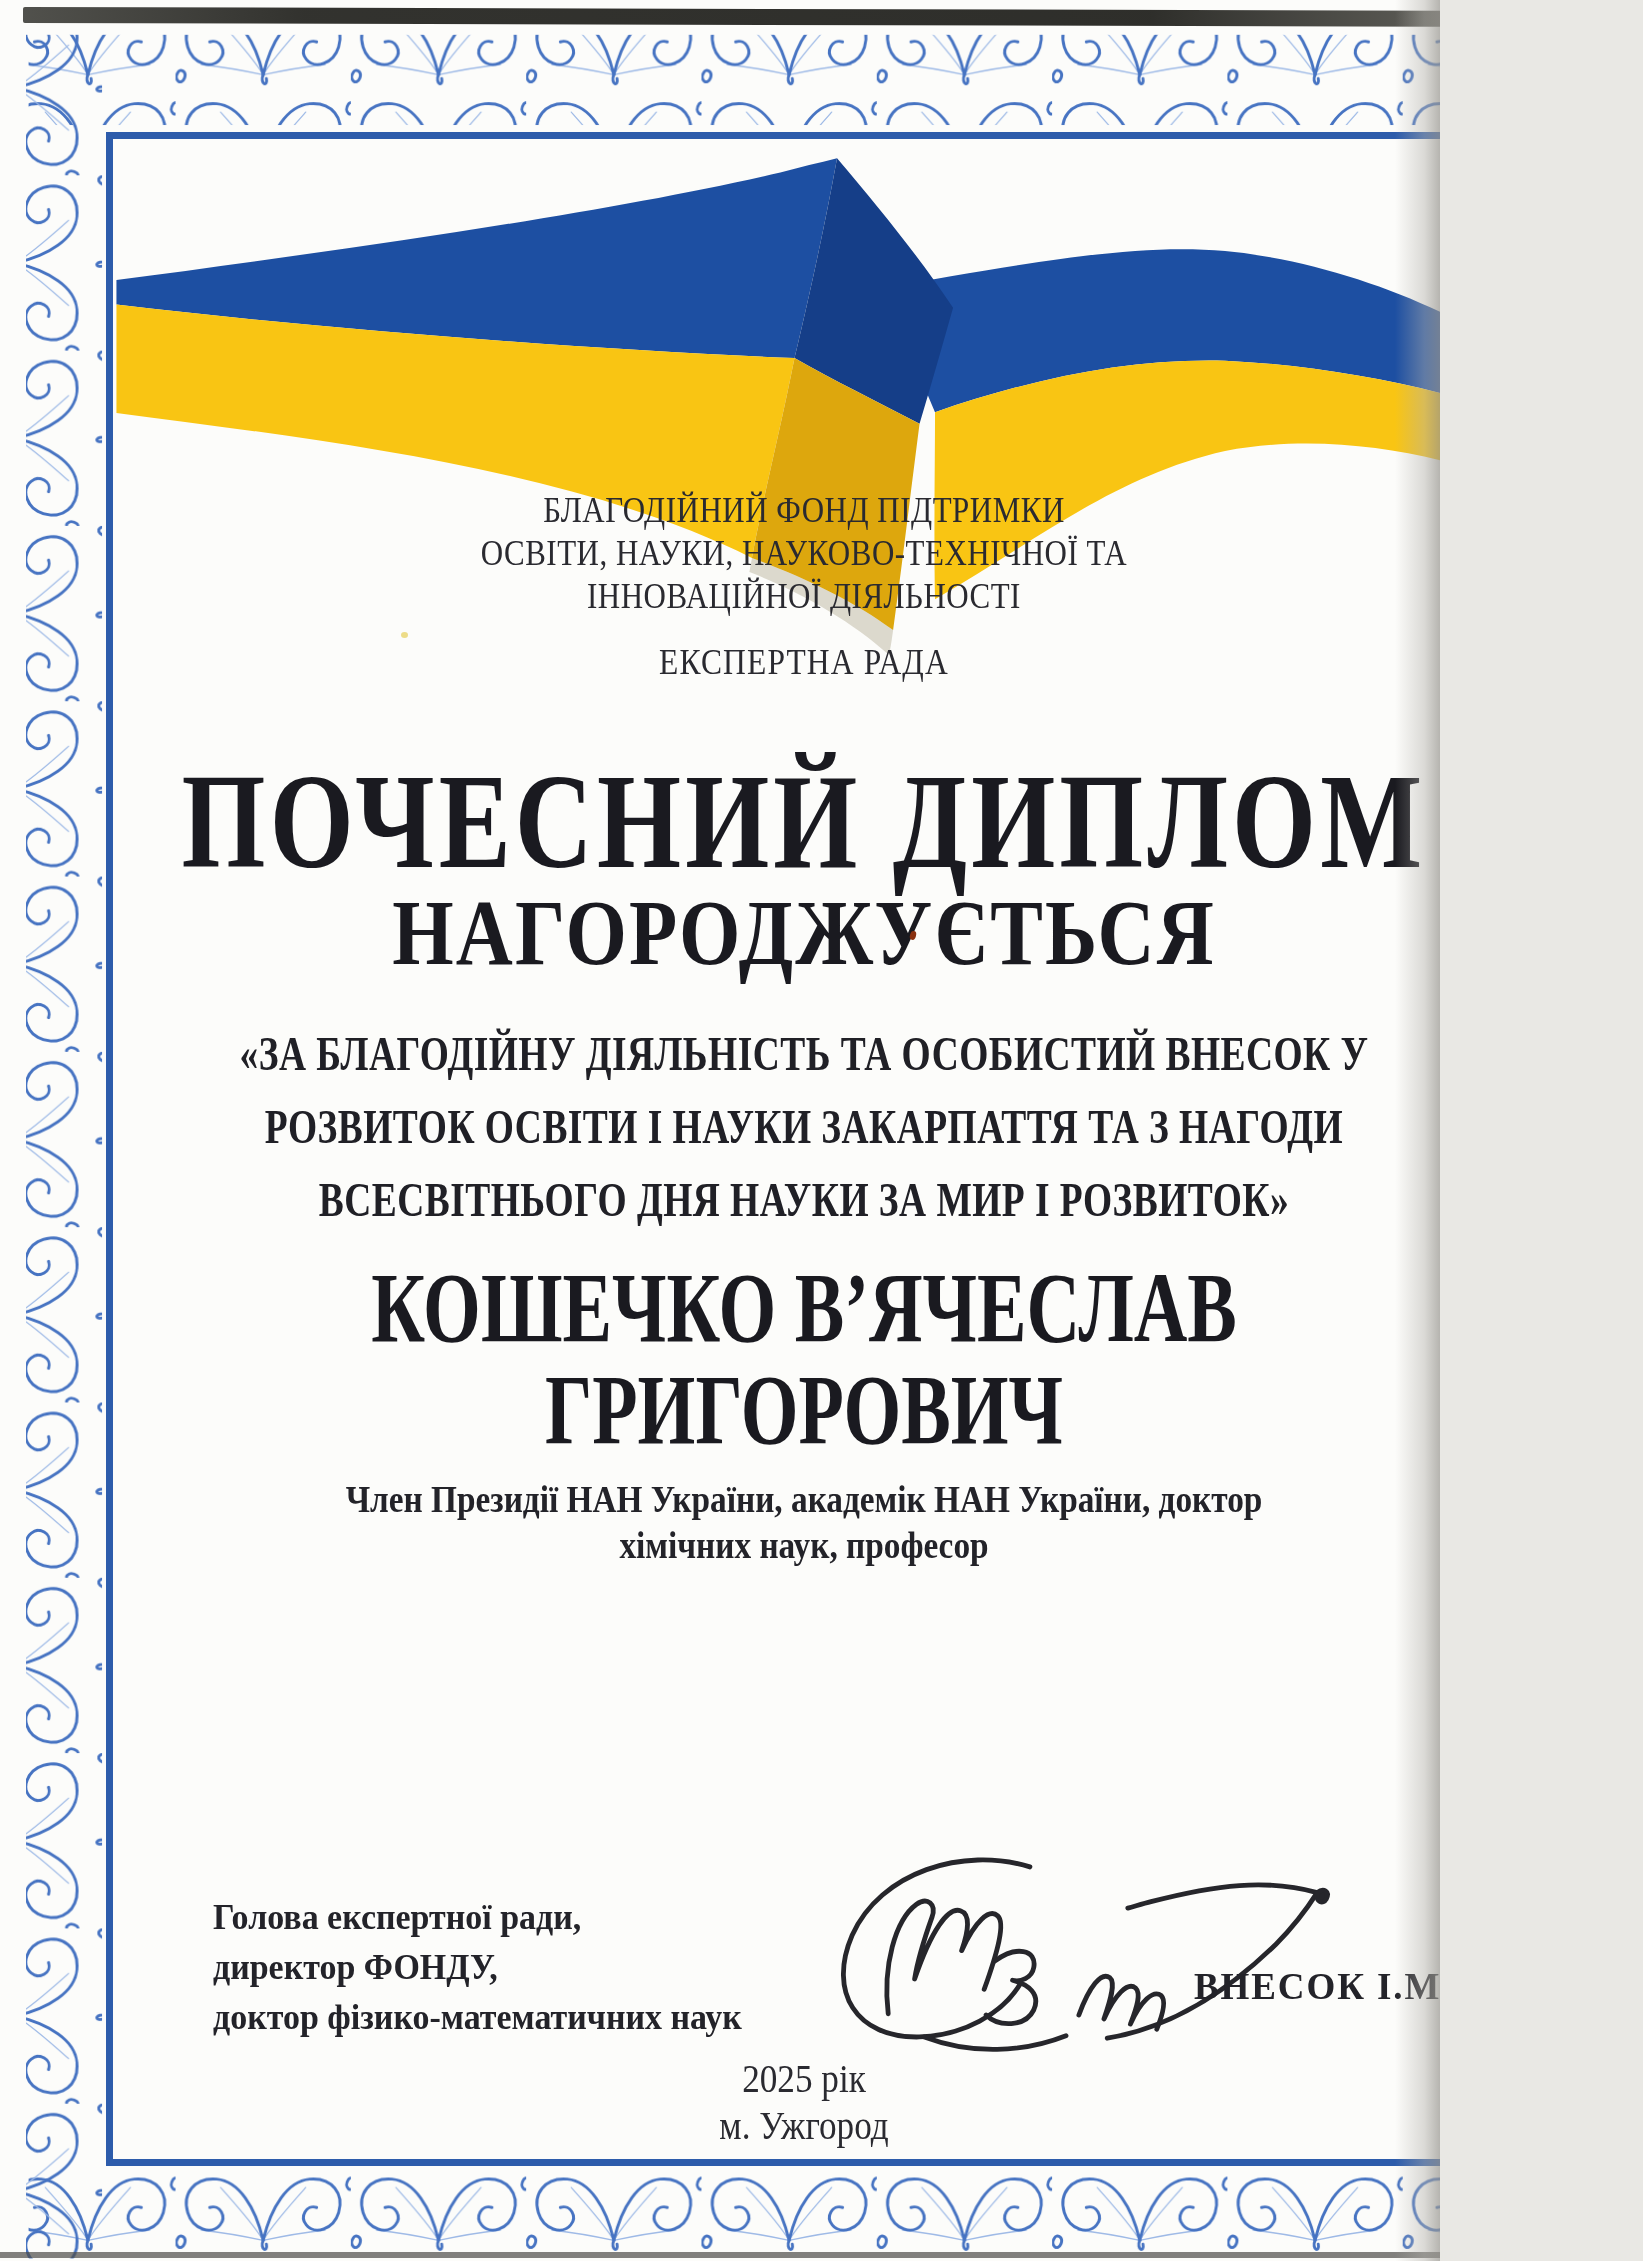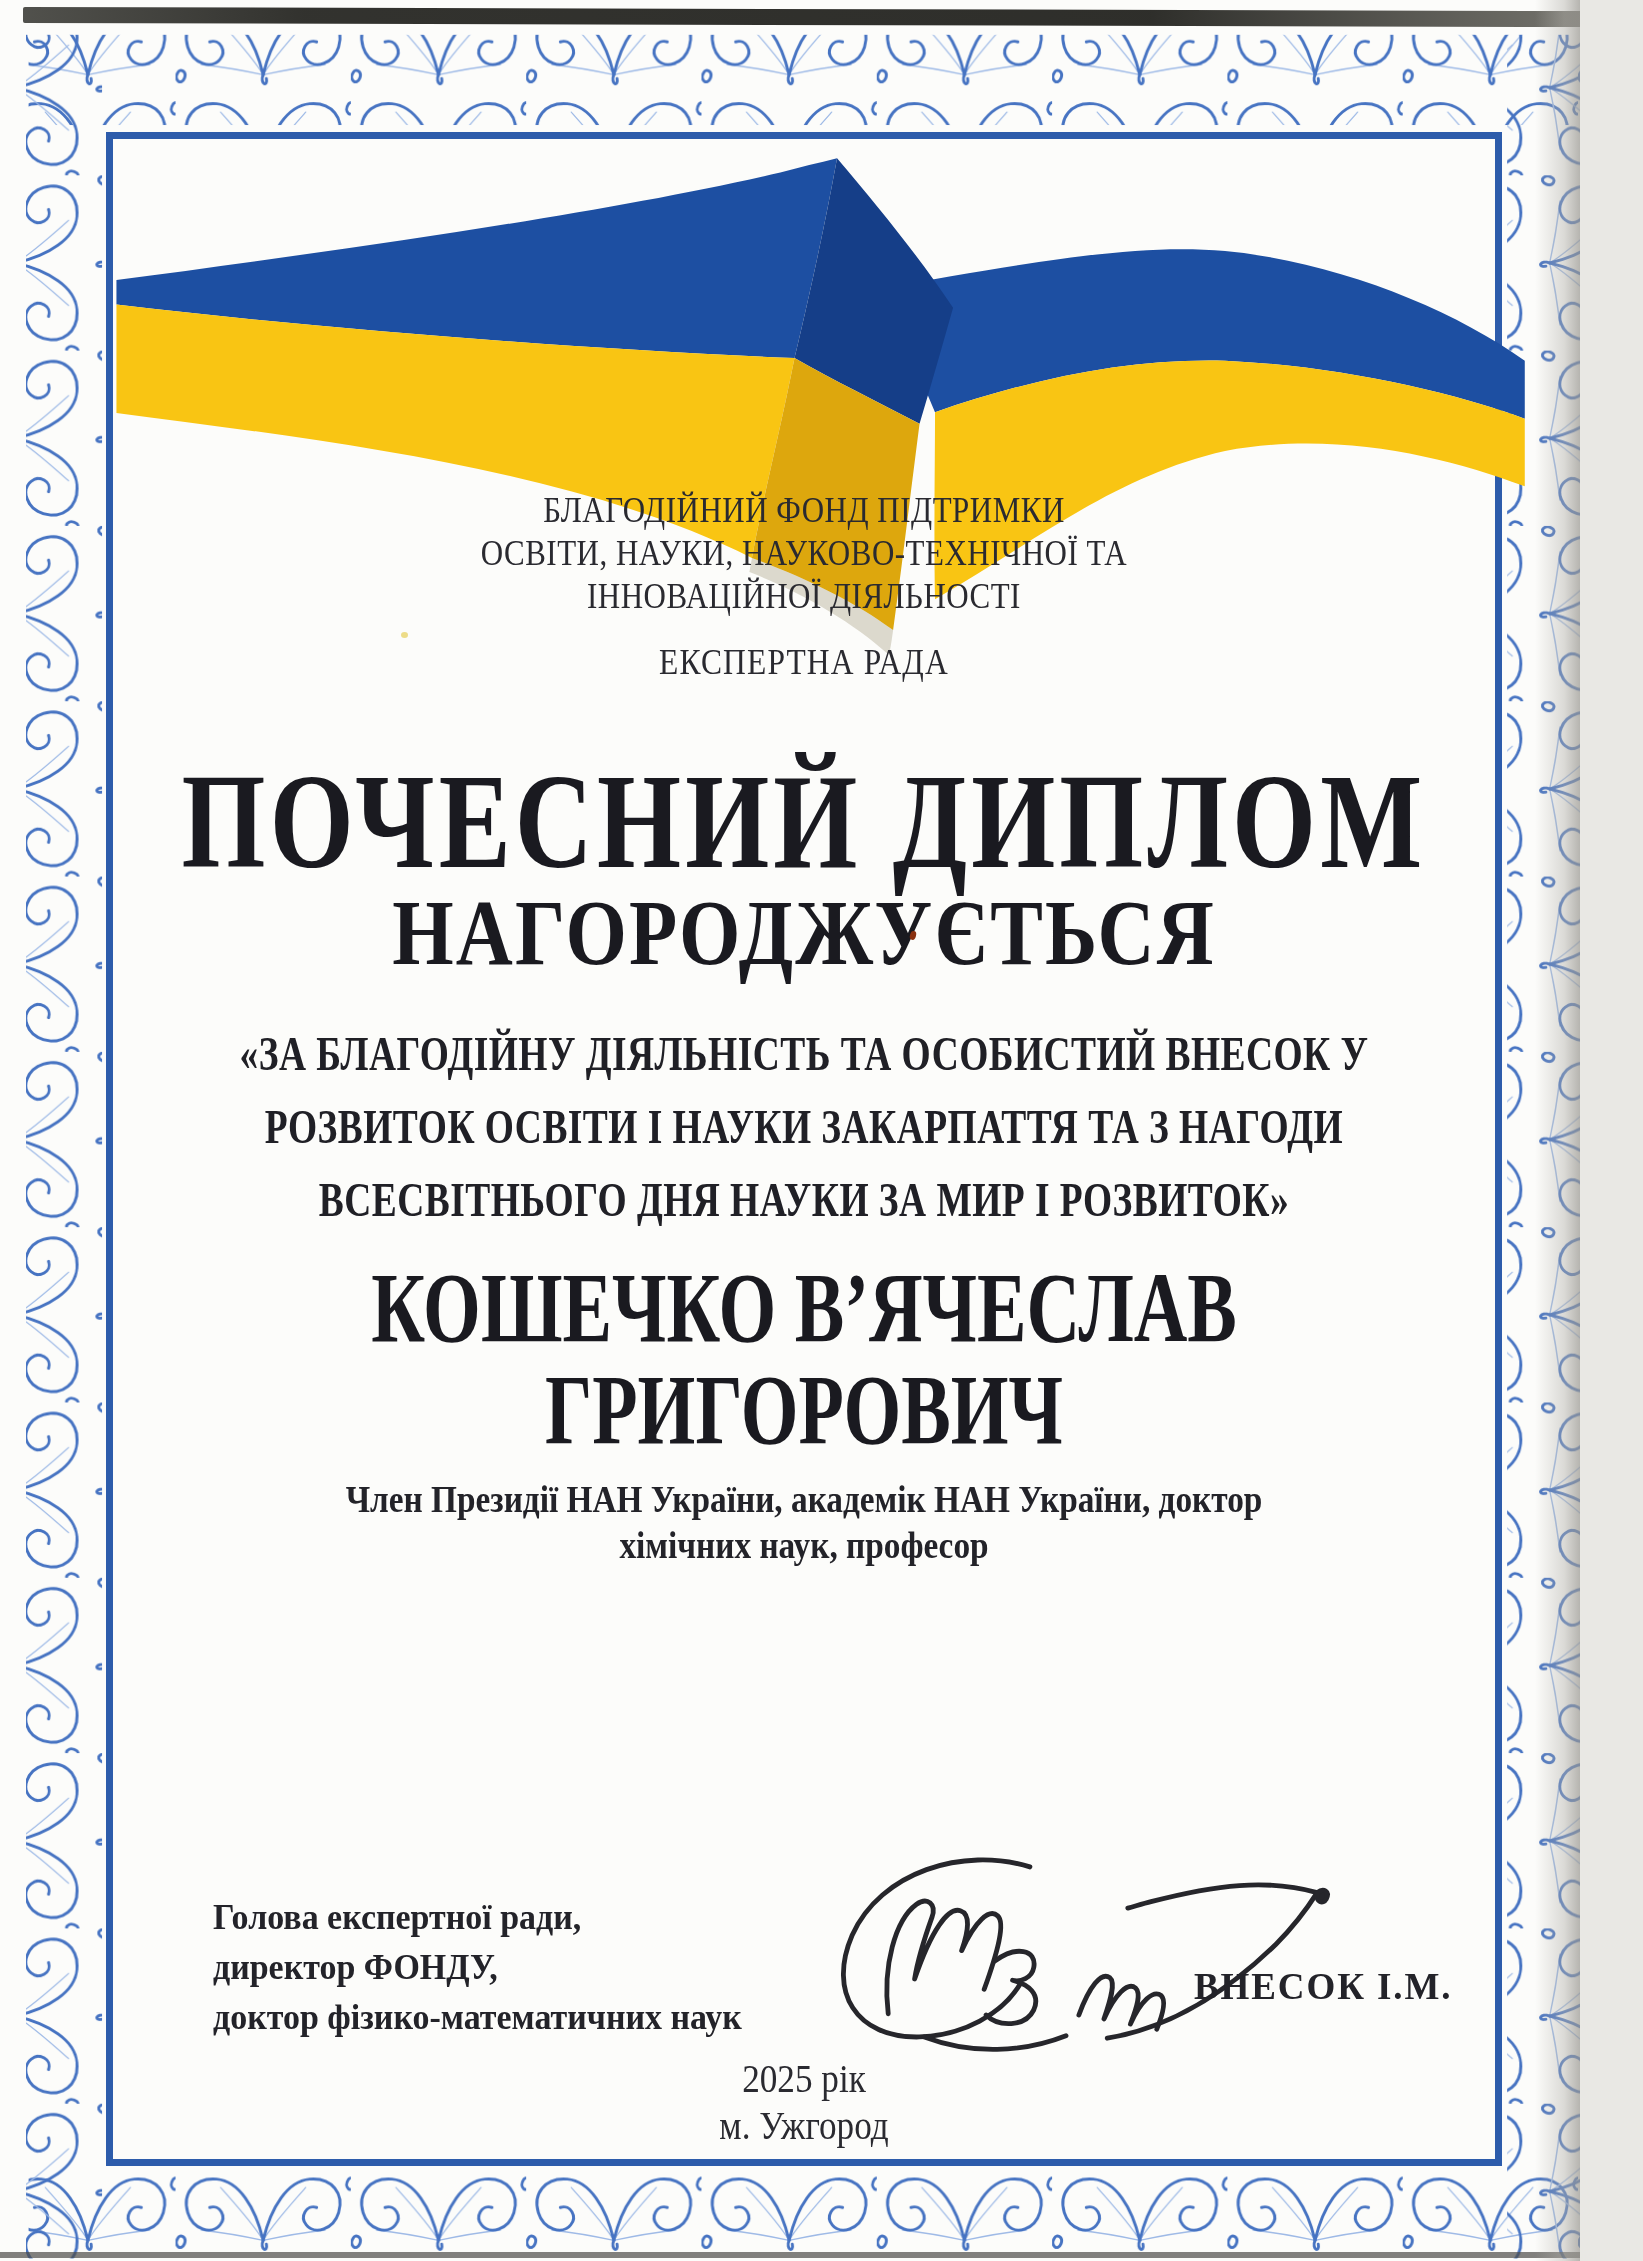--- a/index.html
+++ b/index.html
@@ -1,16 +1,16 @@
 <!DOCTYPE html>
 <html style="font-size:10.3px"><head>
 <meta charset="utf-8">
 <style>
   html,body{margin:0;padding:0;background:#e9e8e4;}
-  .page{position:relative;width:1580px;height:2261px;background:#fcfcfa;overflow:hidden;
+  .page{position:relative;width:1440px;height:2261px;background:#fcfcfa;overflow:hidden;
         font-family:"Liberation Serif","DejaVu Serif",serif;color:#222228;}
   .abs{position:absolute;}
   .t{position:absolute;white-space:nowrap;}
   .ctr{left:0;width:1608px;text-align:center;}
   .line{white-space:nowrap;}
 
   .org{top:489px;font-size:36px;line-height:43px;letter-spacing:0.6px;color:#2a2a30;
        transform:scaleX(.86);}
   .council{top:643px;font-size:35px;letter-spacing:1.3px;color:#2a2a30;transform:scaleX(.9);}
   .title{top:752px;font-size:135px;line-height:139px;font-weight:bold;color:#1a1a20;

